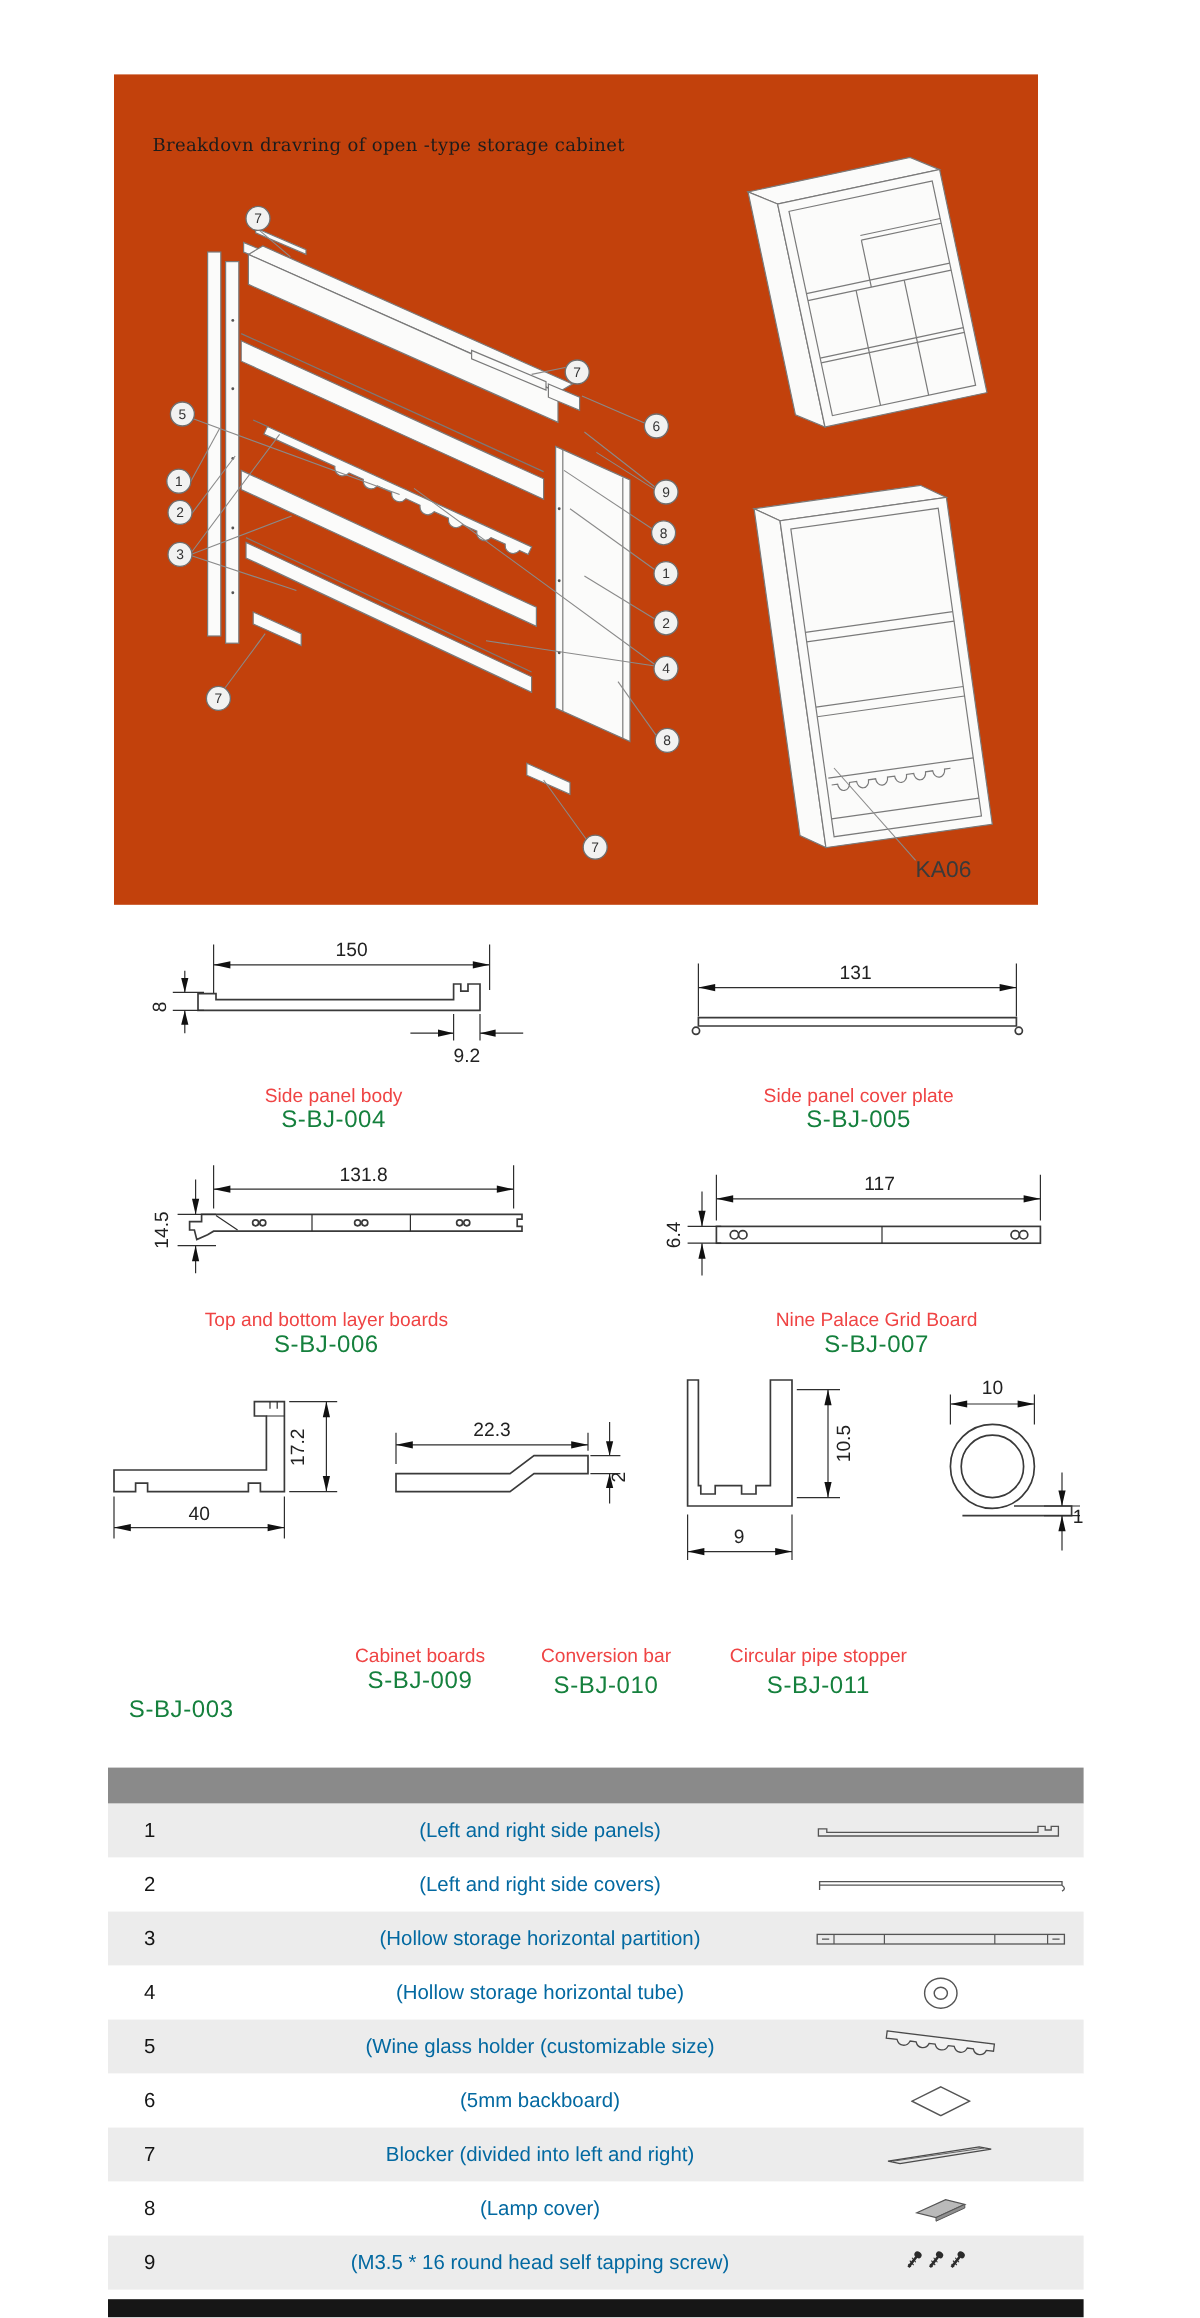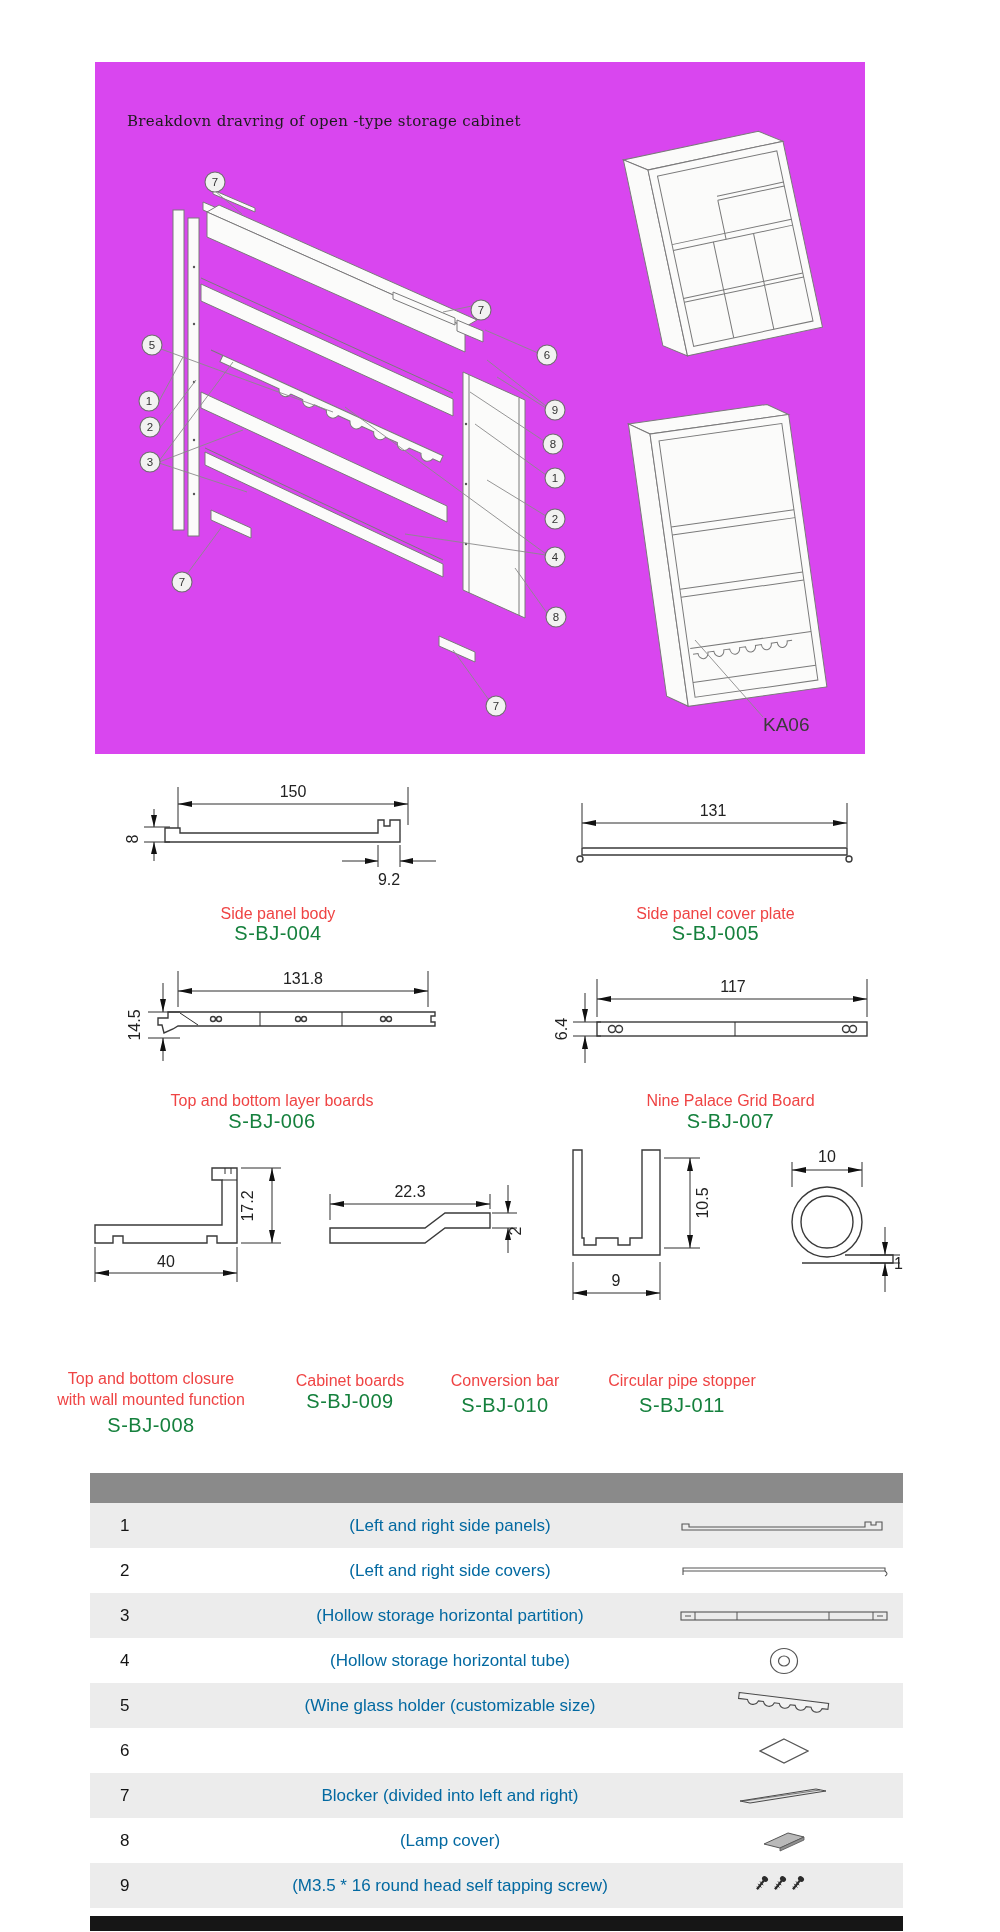--- a/index.html
+++ b/index.html
@@ -1,18 +1,18 @@
 <!DOCTYPE html>
 <html><head>
 <meta charset="utf-8">
 <style>
   html,body{margin:0;padding:0;background:#fff;}
   #page{position:relative;width:1000px;height:1932px;background:#ffffff;overflow:hidden;
         font-family:"Liberation Sans",sans-serif;color:#1a1a1a;}
-  #gray-panel{position:absolute;left:95px;top:62px;width:770px;height:692px;background:#d946ef;}
+  #gray-panel{position:absolute;left:95px;top:62px;width:770px;height:692px;background:#c2410c;}
   #drawing-title{position:absolute;left:32px;top:50px;font-family:"DejaVu Serif",serif;
         font-size:15px;color:#1c1c1c;letter-spacing:.3px;}
   svg{display:block;}
   .sketch{stroke:#7a7a7a;stroke-width:1;fill:none;}
   .sketch-f{stroke:#7a7a7a;stroke-width:1;fill:#fbfbfa;}
   .leader{stroke:#8a8a8a;stroke-width:.9;fill:none;}
   .callout circle{stroke:#6f6f6f;stroke-width:1.1;fill:#f2f2f1;}
   .callout text{font:11.5px "Liberation Sans",sans-serif;fill:#333;text-anchor:middle;}
   .model-label{font:19px "Liberation Sans",sans-serif;fill:#3a3a3a;}
   .profile-svg{position:absolute;}
@@ -285,22 +285,21 @@
     <path class="dline" d="M217,18 L217,93"></path>
     <polygon class="arr" points="217,18 214,31 220,31"></polygon>
       <polygon class="arr" points="217,93 214,80 220,80"></polygon>
     <text class="dim" x="198" y="56" text-anchor="middle" transform="rotate(-90 198 56)">17.2</text>
     <path class="dline" d="M40,97 L40,132 M182,97 L182,132"></path>
     <path class="dline" d="M40,123 L182,123"></path>
     <polygon class="arr" points="40,123 54,120 54,126"></polygon>
       <polygon class="arr" points="182,123 168,120 168,126"></polygon>
     <text class="dim" x="111" y="117" text-anchor="middle">40</text>
   </svg>
-  <div class="pname" style="left:52px;top:1368px;width:198px">Top and bottom closure with wall mounted function</div>
-  <div class="pcode" style="left:52px;top:1414px;width:198px">S-BJ-008</div>
+  <div class="pcode" style="left:52px;top:1414px;width:198px">S-BJ-003</div>
 
   <svg class="profile-svg" style="left:305px;top:1165px" width="235" height="115" viewBox="0 0 235 115">
     <path class="dline" d="M25,29 L25,55 M185,29 L185,44"></path>
     <path class="dline" d="M25,39 L185,39"></path>
     <polygon class="arr" points="25,39 39,36 39,42"></polygon>
       <polygon class="arr" points="185,39 171,36 171,42"></polygon>
     <text class="dim" x="105" y="32" text-anchor="middle">22.3</text>
     <path class="pline" d="M25,63 L120,63 L140,48 L185,48 L185,63 L140,63 L120,78 L25,78 Z"></path>
     <path class="dline" d="M187,48 L212,48 M187,63 L212,63"></path>
     <path class="dline" d="M203,20 L203,48 M203,88 L203,63"></path>
@@ -397,20 +396,21 @@
         <svg width="100" height="36" viewBox="0 0 100 36">
             <g transform="rotate(7 50 18)">
               <path d="M4,10 h90 v6 h-6 a6,7 0 0 1 -11,0 h-5 a6,7 0 0 1 -11,0 h-5 a6,7 0 0 1 -11,0 h-5 a6,7 0 0 1 -11,0 h-5 a6,7 0 0 1 -11,0 h-9 v-6 z" fill="#f2f2f2" stroke="#4a4a4a" stroke-width="1.1"></path>
             </g>
           </svg>
       </span>
     </div>
 
     <div class="trow">
       <span class="tnum">6</span>
+      <span class="tdesc">(5mm backboard)</span>
       <span class="ticon">
         <svg width="50" height="26" viewBox="0 0 50 26">
             <polygon points="25,1 49,13 25,25 1,13" fill="none" stroke="#555" stroke-width="1.2"></polygon>
           </svg>
       </span>
     </div>
 
     <div class="trow">
       <span class="tnum">7</span>
       <span class="tdesc">Blocker (divided into left and right)</span>

